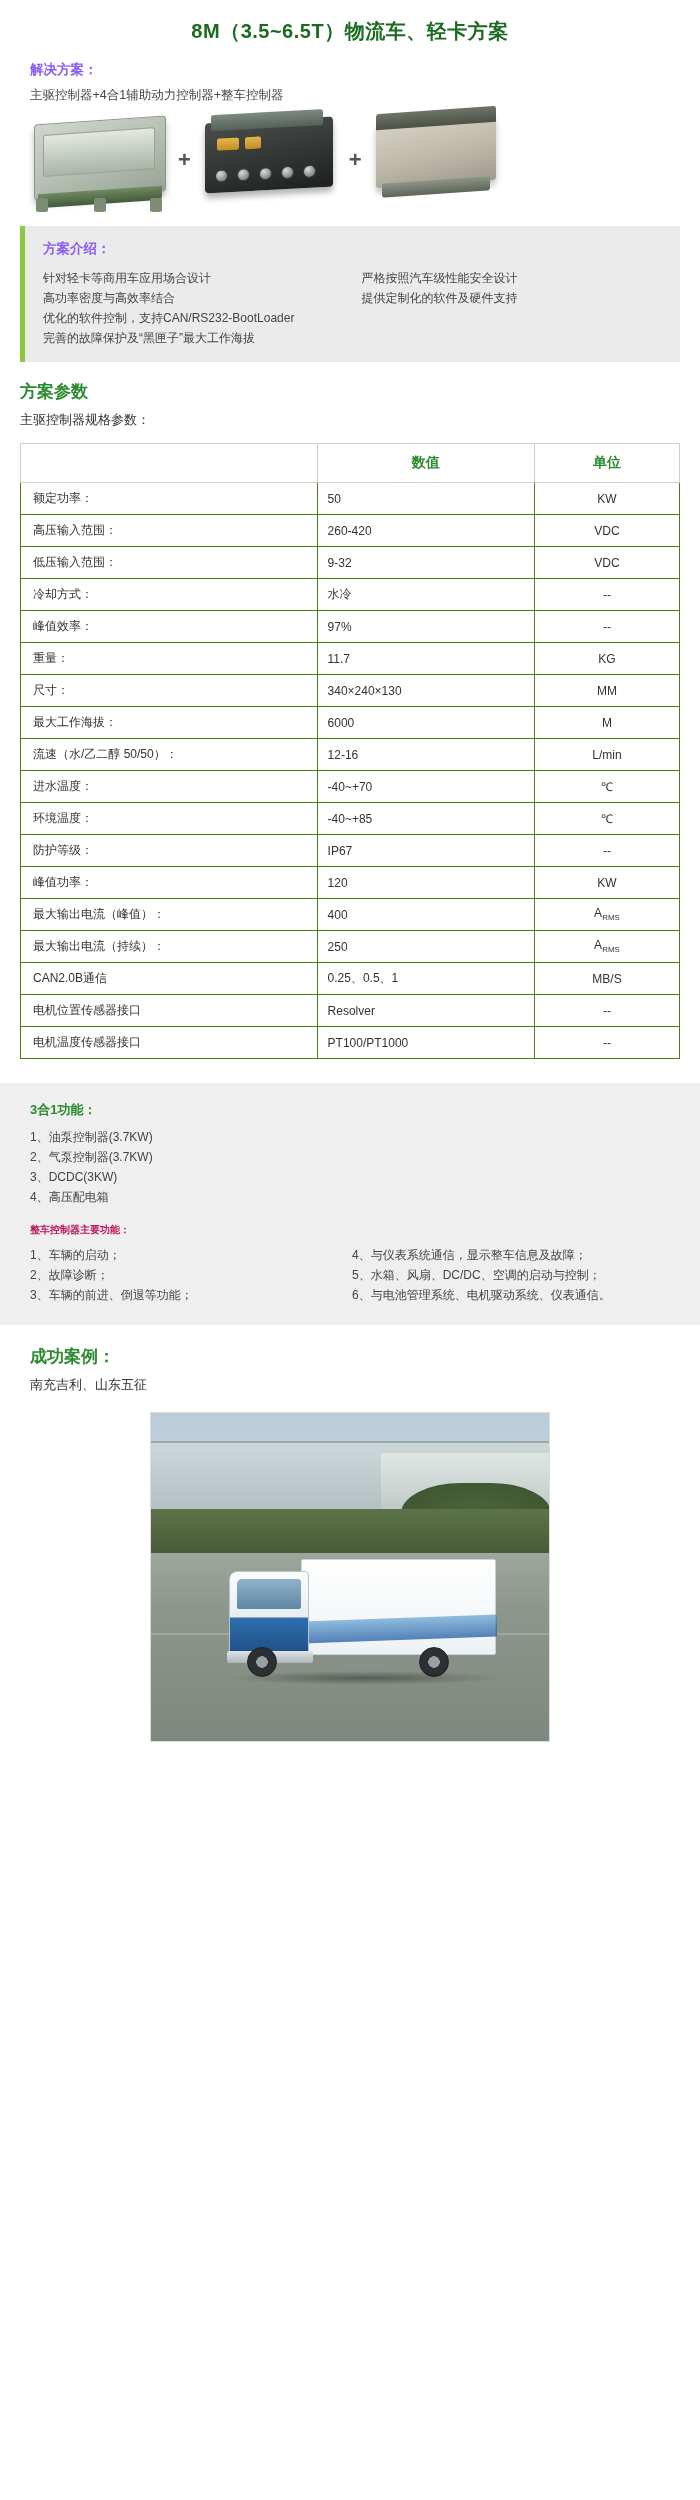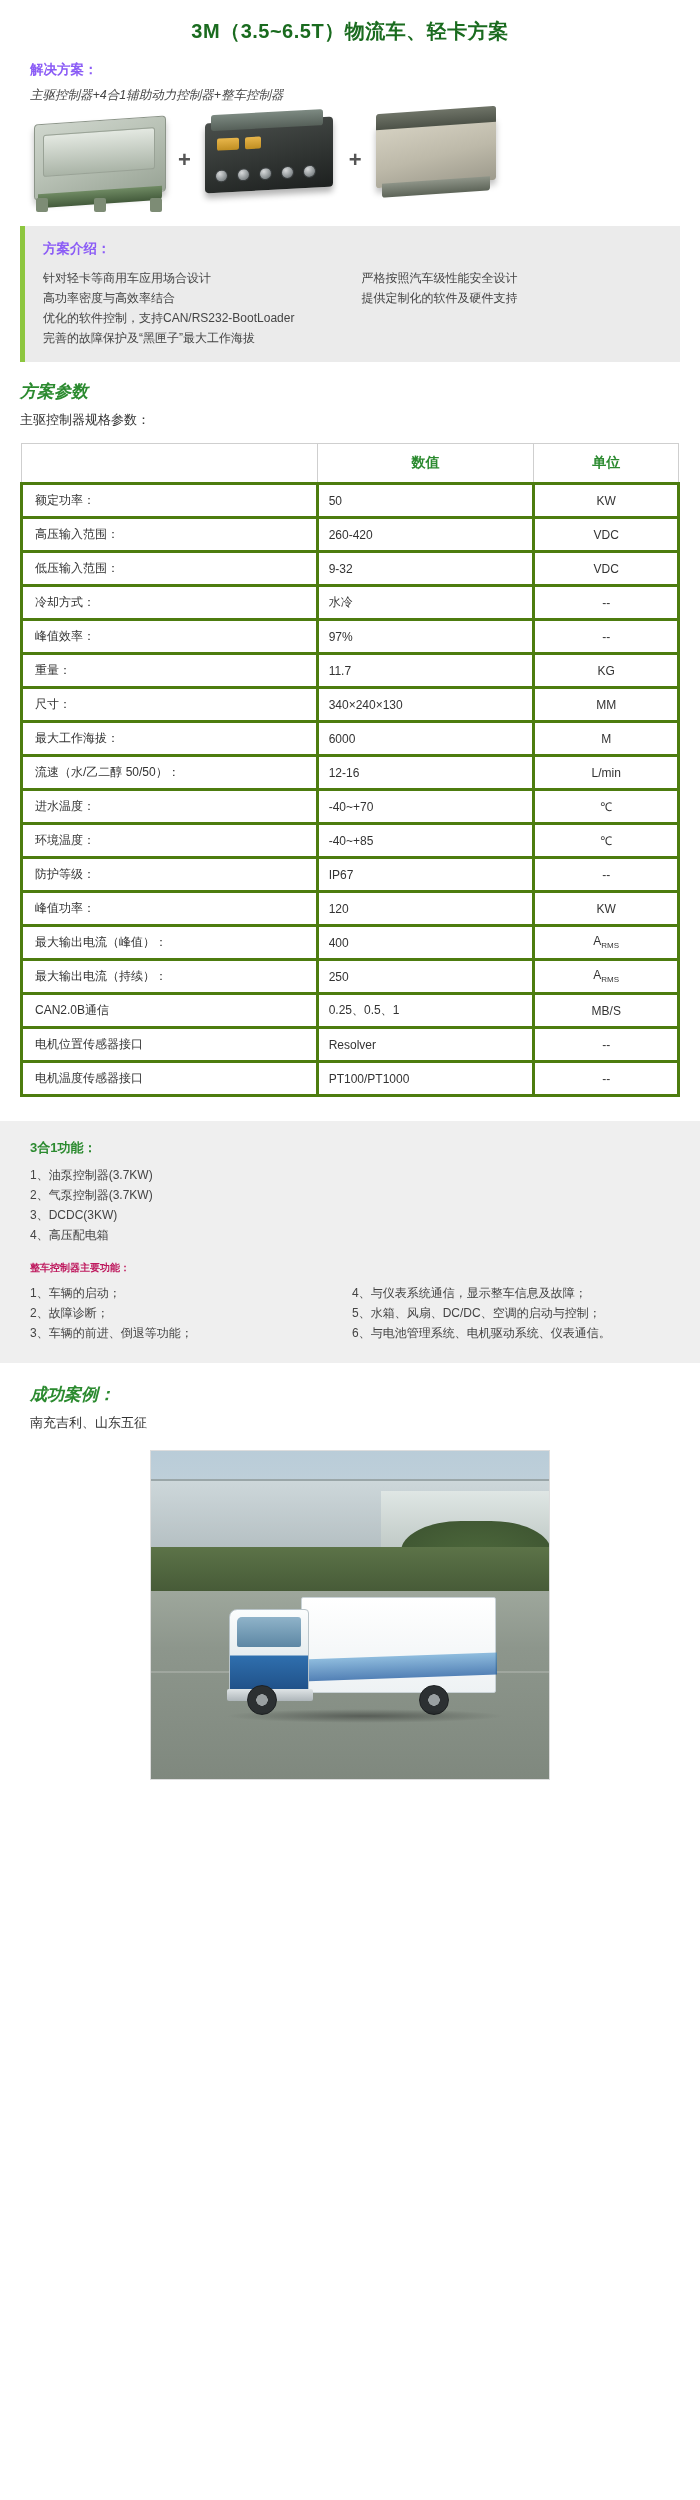--- a/index.html
+++ b/index.html
@@ -41,27 +41,25 @@
     color: #8b5cf6;
     font-size: 13.5px;
     font-weight: bold;
     margin-bottom: 8px;
   }
   .sec-head-lg {
     color: #2b8a2f;
     font-size: 17px;
     font-weight: bold;
     margin-bottom: 8px;
-    font-style: italic;
   }
   .solution-line {
     font-size: 12.5px;
     color: #444;
     margin-bottom: 10px;
-    font-style: italic;
   }
 
   
   .product-row {
     display: flex;
     align-items: center;
     justify-content: flex-start;
     gap: 6px;
     padding: 6px 0 12px 4px;
   }
@@ -194,21 +192,21 @@
     color: #2b8a2f;
     font-size: 14px;
     font-weight: bold;
     padding: 10px 6px;
     border: 1px solid #cfcfcf;
     text-align: center;
   }
   table.spec th.first { border-left: none; }
   table.spec td {
     padding: 7px 8px;
-    border: 3px solid #4d7c0f;
+    border: 1px solid #4d7c0f;
     color: #333;
     height: 26px;
   }
   table.spec td.name { width: 45%; padding-left: 12px; }
   table.spec td.val  { width: 33%; padding-left: 10px; }
   table.spec td.unit { width: 22%; text-align: center; }
   .sub { font-size: 8px; vertical-align: sub; }
 
   
   .func-panel {
@@ -328,21 +326,21 @@
     position:absolute; left:74px; top:258px; width:280px; height:14px;
     background: radial-gradient(ellipse at 50% 50%, rgba(0,0,0,.35), rgba(0,0,0,0) 70%);
   }
 </style>
 </head>
 <body>
 
 <div class="page">
 
   <div class="title-bar">
-    <div class="title">3M（3.5~6.5T）物流车、轻卡方案</div>
+    <div class="title">8M（3.5~6.5T）物流车、轻卡方案</div>
   </div>
 
   <div class="solution">
     <div class="sec-head">解决方案：</div>
     <div class="solution-line">主驱控制器+4合1辅助动力控制器+整车控制器</div>
 
     <div class="product-row">
       <div class="prod">
         <div class="prod1"></div>
         <div class="prod1-base"></div>

